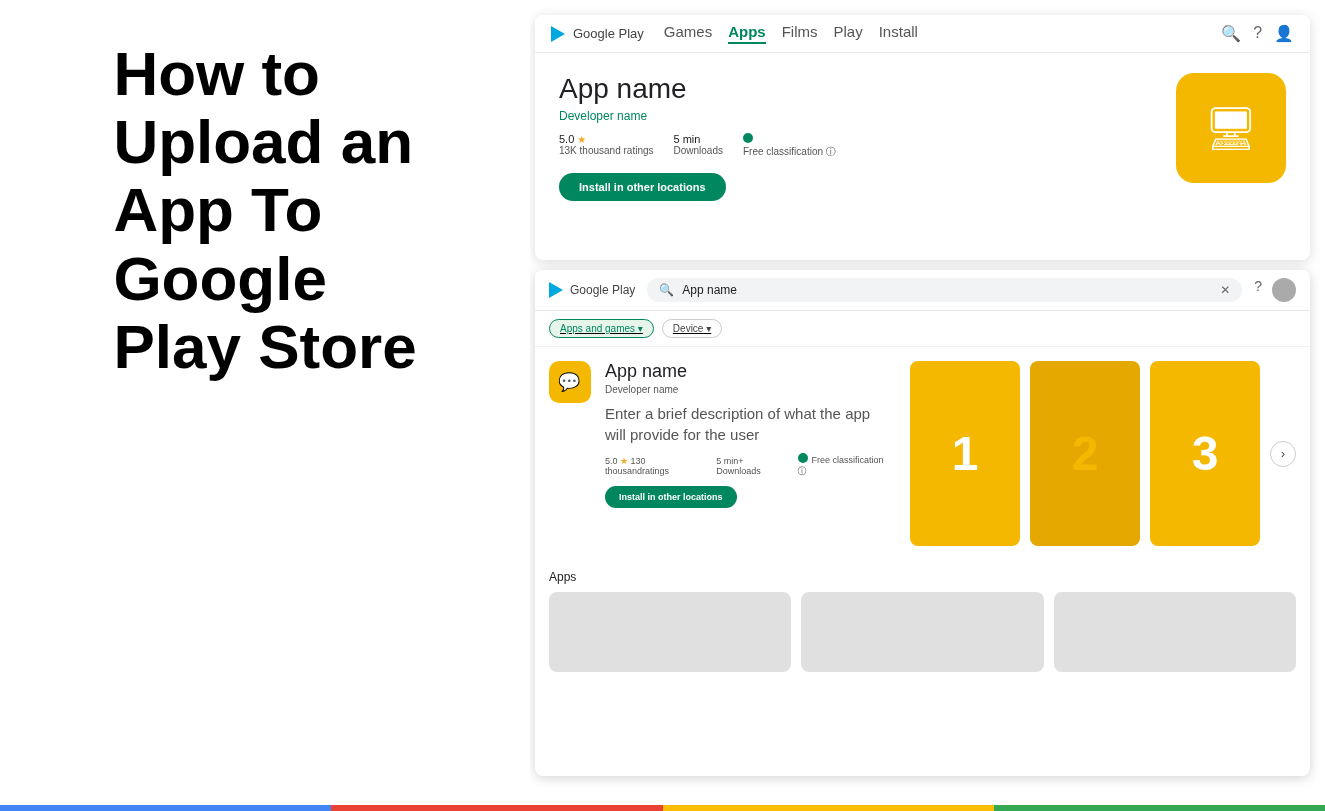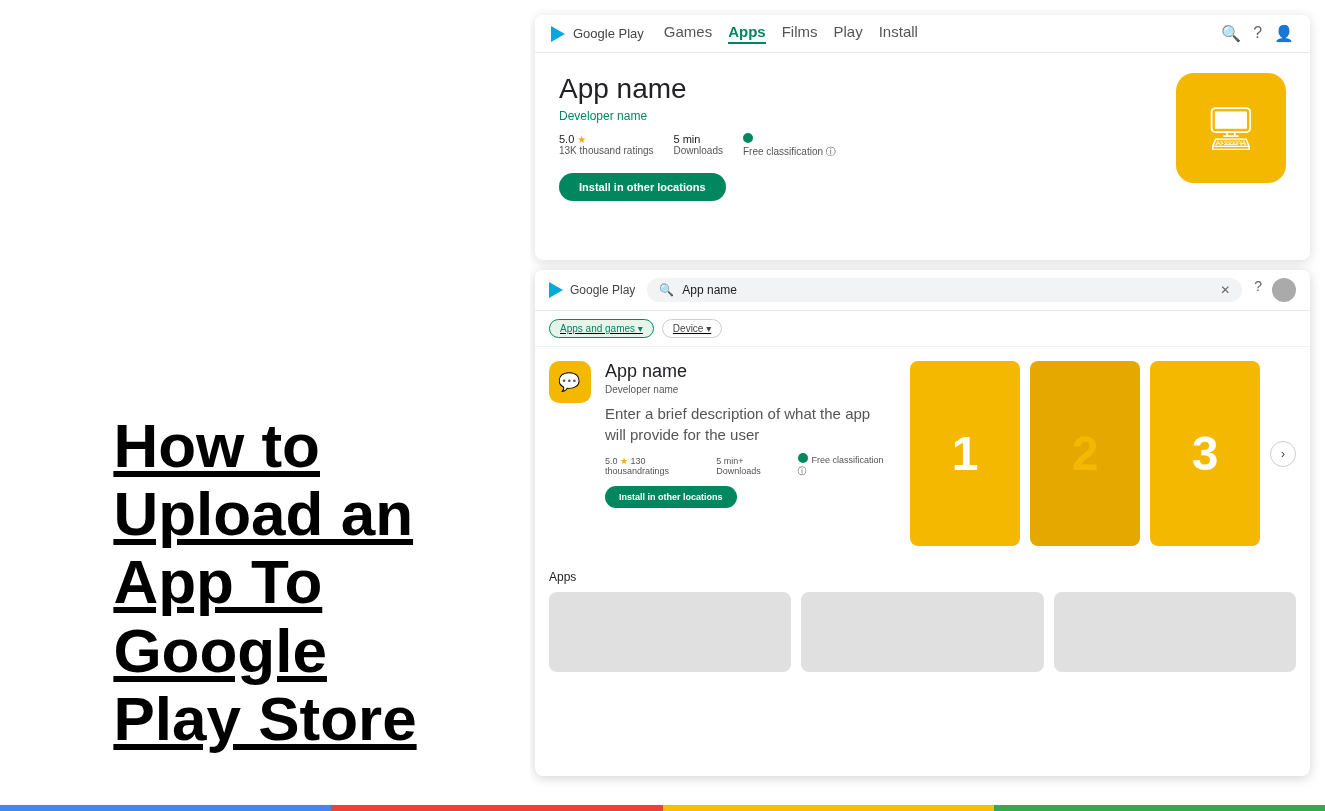--- a/index.html
+++ b/index.html
@@ -16,25 +16,24 @@
     .main-content {
       display: flex;
       flex: 1;
       position: relative;
     }
 
     
     .left-panel {
       width: 530px;
       display: flex;
-      align-items: flex-end;
+      align-items: flex-start;
       justify-content: center;
-      padding: 52px 50px;
-      flex-shrink: 0;
-      text-decoration: underline;
+      padding: 40px 50px;
+      flex-shrink: 0;
     }
 
     .title-text {
       font-size: 62px;
       font-weight: 900;
       line-height: 1.1;
       color: #000;
       text-align: left;
     }
 

